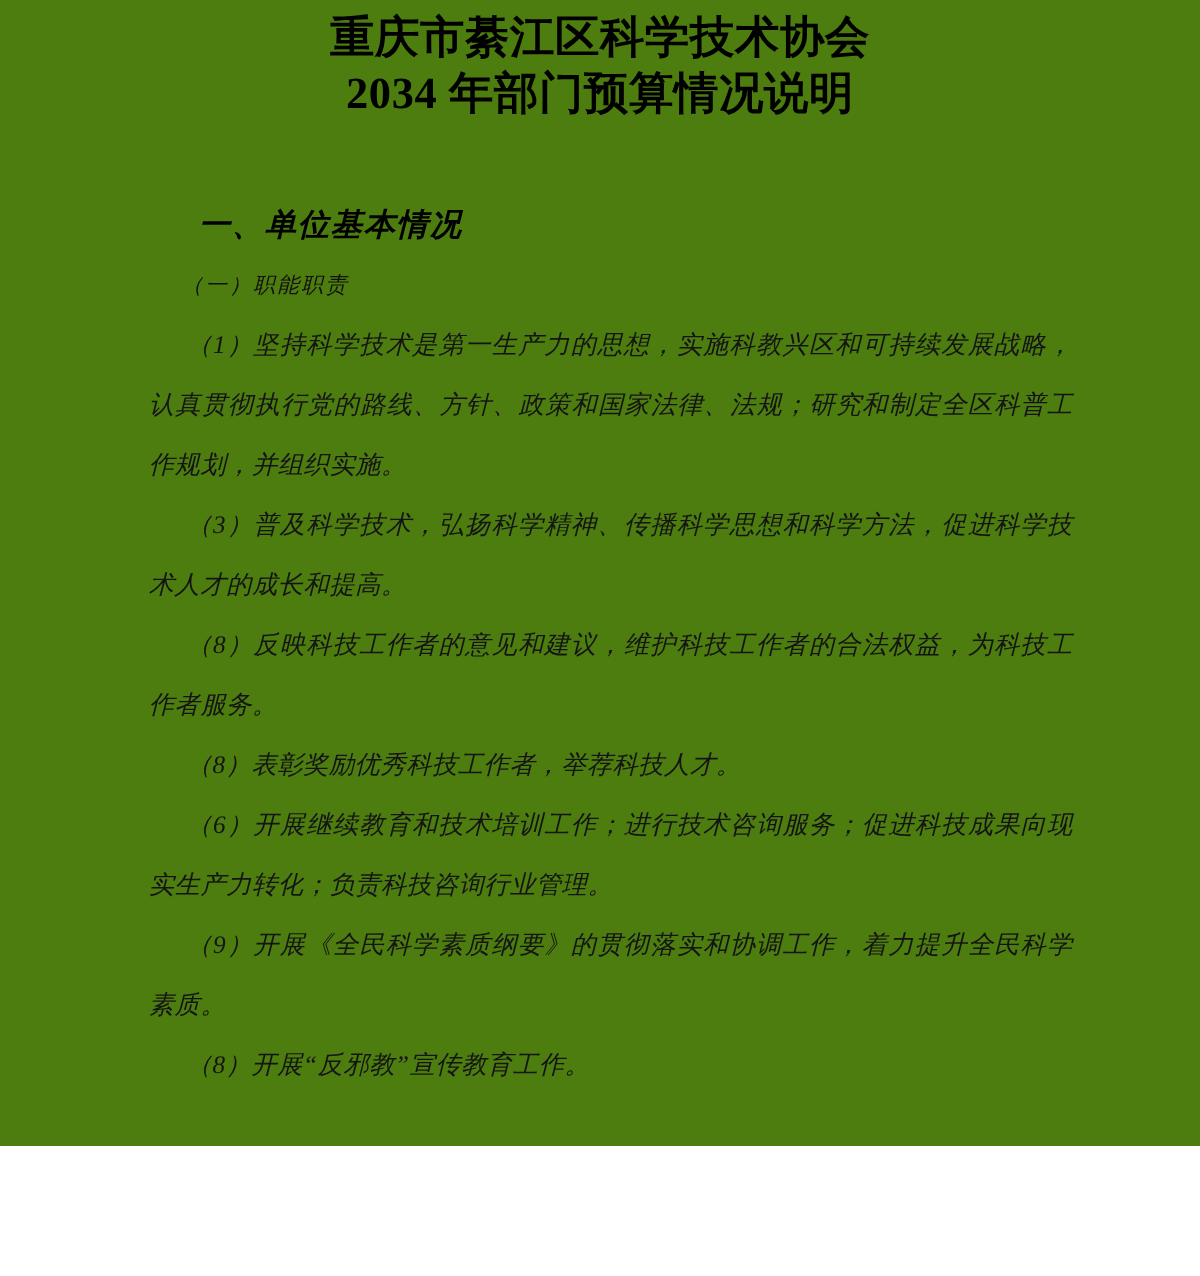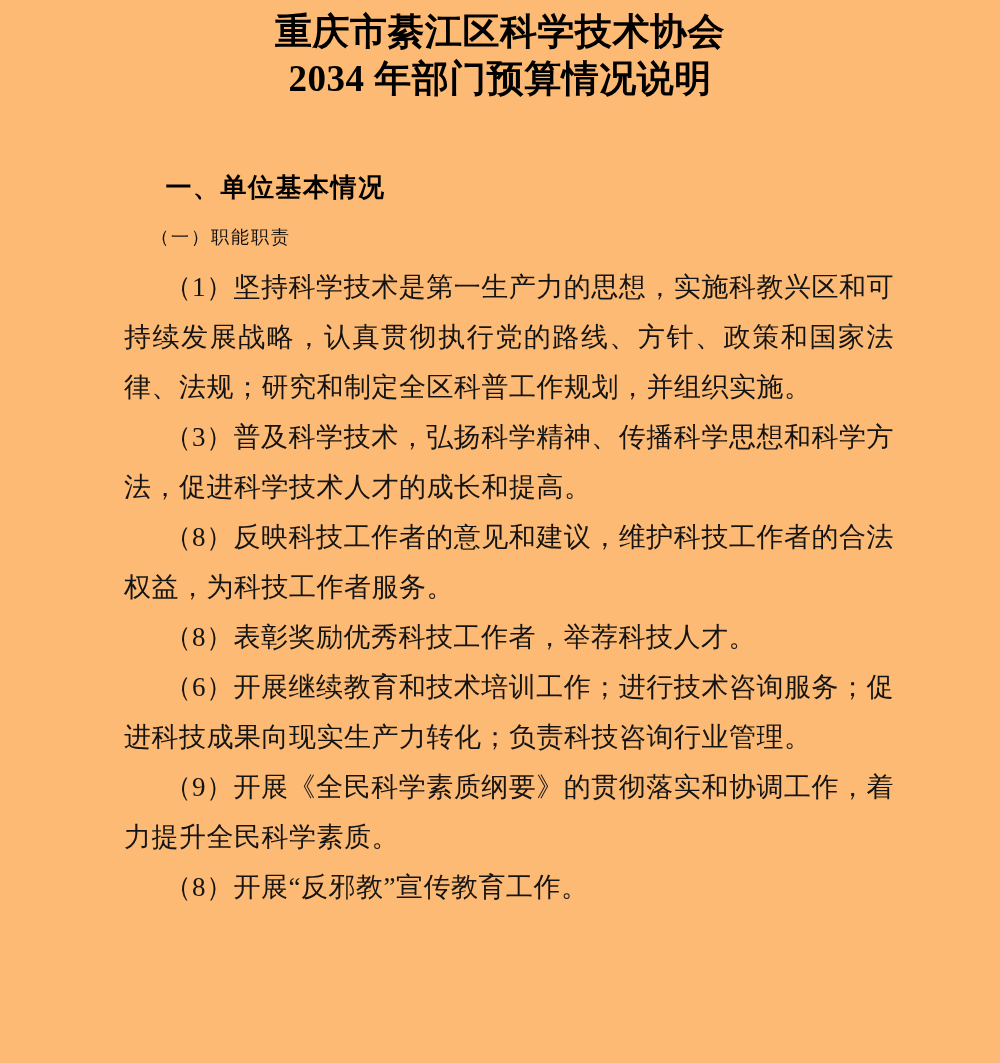--- a/index.html
+++ b/index.html
@@ -1,38 +1,39 @@
 <!DOCTYPE html>
 <html><head>
 <meta charset="utf-8">
 <style>
   * { box-sizing: border-box; }
   html, body { margin: 0; padding: 0; background: #ffffff; }
   .page {
     position: relative;
     width: 1000px;
-    height: 1063px;
+    height: 955px;
     margin: 0 auto;
-    background: #fdba74;
+    background: #4d7c0f;
     color: #000000;
     overflow: hidden;
   }
   .doc-title {
     margin: 8px 0 0 0;
     text-align: center;
     font-family: "Liberation Serif", "DejaVu Serif", serif;
     font-weight: 700;
     font-size: 37px;
     line-height: 47px;
     letter-spacing: 0.5px;
     color: #000000;
   }
   .doc-title .title-line { display: block; }
   .content {
     margin: 0 106px 0 124px;
+    font-style: italic;
   }
   .section-heading {
     margin: 60px 0 0 0;
     font-family: "Liberation Sans", "DejaVu Sans", sans-serif;
     font-weight: 700;
     font-size: 26px;
     line-height: 50px;
     text-indent: 1.6em;
     letter-spacing: 1.5px;
     color: #000000;
@@ -44,21 +45,21 @@
     font-size: 18px;
     line-height: 50px;
     text-indent: 1.5em;
     letter-spacing: 2px;
     color: #111111;
   }
   .body-para {
     margin: 0;
     font-family: "Liberation Serif", "DejaVu Serif", serif;
     font-weight: 400;
-    font-size: 27px;
+    font-size: 21px;
     line-height: 50px;
     text-align: justify;
     text-indent: 1.5em;
     letter-spacing: 0.5px;
     color: #141414;
   }
 </style>
 </head>
 <body>
 

